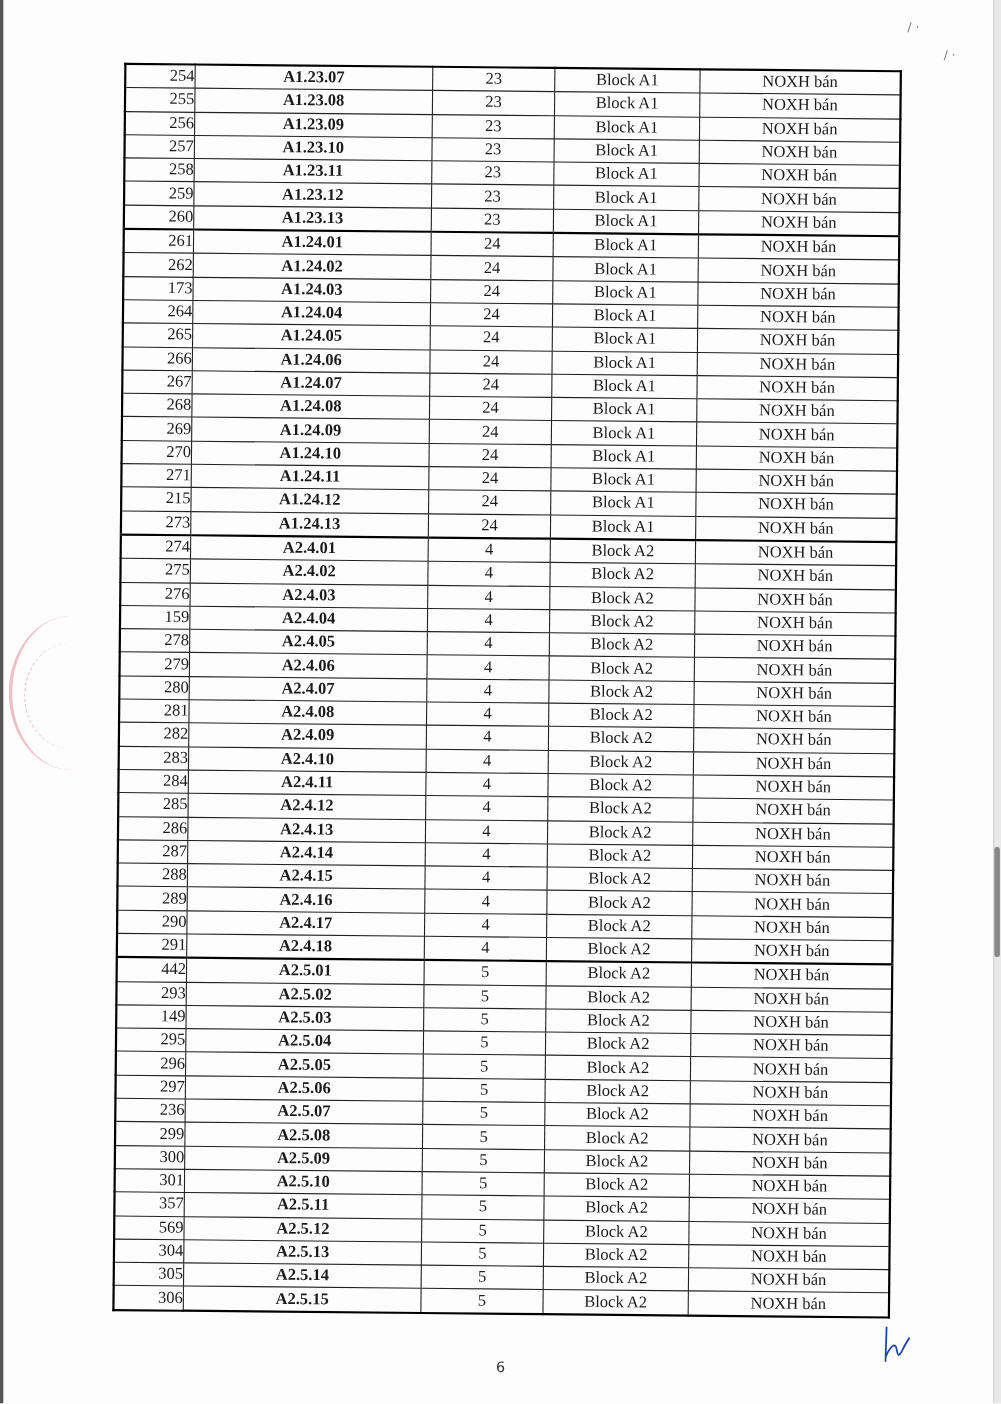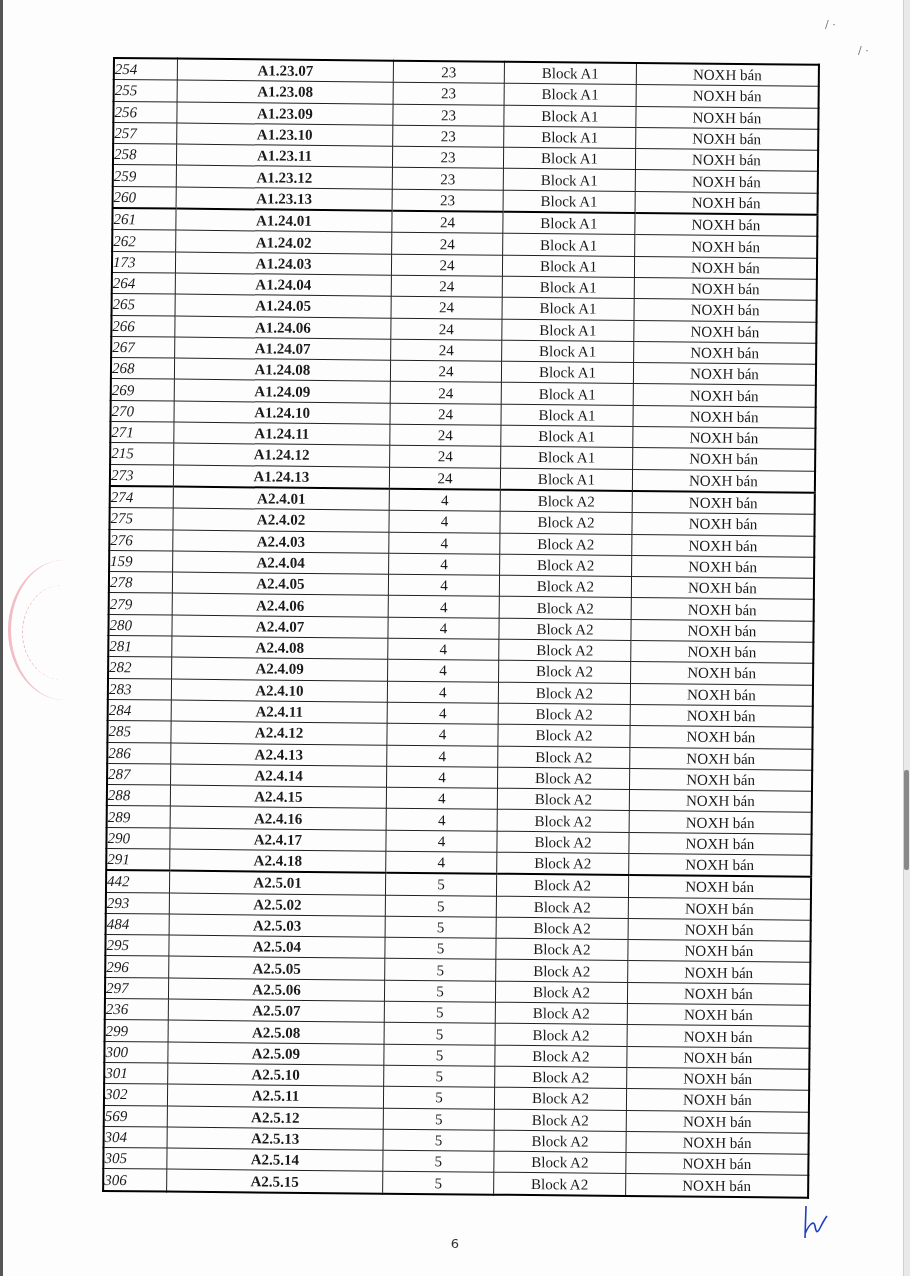--- a/index.html
+++ b/index.html
@@ -21,21 +21,21 @@
   }
   .marks { position: absolute; left: 825px; top: 18px; color: #777; font-size: 11px; font-family: "DejaVu Sans", sans-serif; }
   .marks2 { position: absolute; left: 858px; top: 44px; color: #777; font-size: 11px; font-family: "DejaVu Sans", sans-serif; }
   table.doc {
     position: absolute; left: 113px; top: 57px; width: 707px;
     border-collapse: collapse; transform: rotate(0.55deg); transform-origin: 0 0;
   }
   table.doc td {
     border: 1.3px solid #222; height: 20.3px; padding: 0; font-size: 15px; line-height: 18px; vertical-align: middle;
   }
-  td.c-stt { width: 62px; text-align: left; padding-left: 0; font-style: italic; }
+  td.c-stt { width: 62px; text-align: right; padding-left: 0; }
   td.c-code { width: 215px; text-align: center; font-weight: bold; }
   td.c-floor { width: 110px; text-align: center; }
   td.c-block { width: 131px; text-align: center; }
   td.c-type { text-align: center; }
   tr.group-start td { border-top: 2.6px solid #000; }
   table.doc { border: 2px solid #000; }
   .page-number { position: absolute; left: 0; width: 910px; top: 1236px; text-align: center; font-family: "DejaVu Sans", sans-serif; font-size: 13px; color: #333; }
   .signature { position: absolute; left: 800px; top: 1204px; width: 30px; height: 36px; }
 </style>
 </head>
@@ -328,21 +328,21 @@
         <td class="c-type">NOXH bán</td>
       </tr>
       <tr>
         <td class="c-stt">293</td>
         <td class="c-code">A2.5.02</td>
         <td class="c-floor">5</td>
         <td class="c-block">Block A2</td>
         <td class="c-type">NOXH bán</td>
       </tr>
       <tr>
-        <td class="c-stt">484</td>
+        <td class="c-stt">149</td>
         <td class="c-code">A2.5.03</td>
         <td class="c-floor">5</td>
         <td class="c-block">Block A2</td>
         <td class="c-type">NOXH bán</td>
       </tr>
       <tr>
         <td class="c-stt">295</td>
         <td class="c-code">A2.5.04</td>
         <td class="c-floor">5</td>
         <td class="c-block">Block A2</td>
@@ -384,21 +384,21 @@
         <td class="c-type">NOXH bán</td>
       </tr>
       <tr>
         <td class="c-stt">301</td>
         <td class="c-code">A2.5.10</td>
         <td class="c-floor">5</td>
         <td class="c-block">Block A2</td>
         <td class="c-type">NOXH bán</td>
       </tr>
       <tr>
-        <td class="c-stt">302</td>
+        <td class="c-stt">357</td>
         <td class="c-code">A2.5.11</td>
         <td class="c-floor">5</td>
         <td class="c-block">Block A2</td>
         <td class="c-type">NOXH bán</td>
       </tr>
       <tr>
         <td class="c-stt">569</td>
         <td class="c-code">A2.5.12</td>
         <td class="c-floor">5</td>
         <td class="c-block">Block A2</td>

